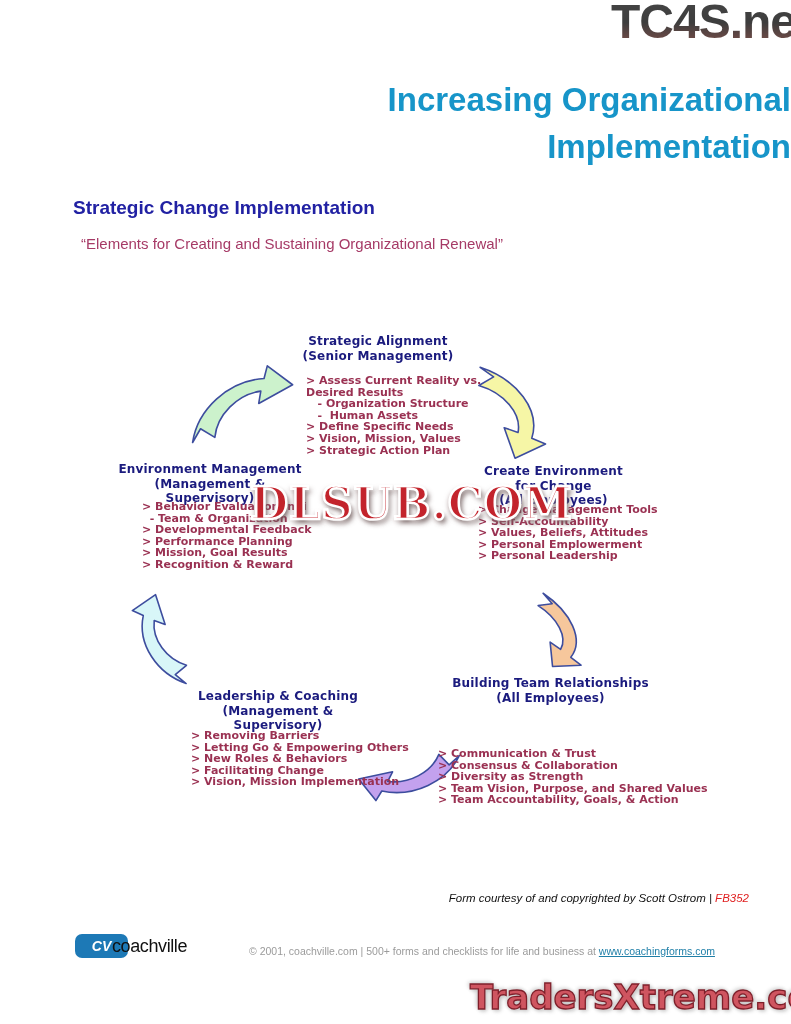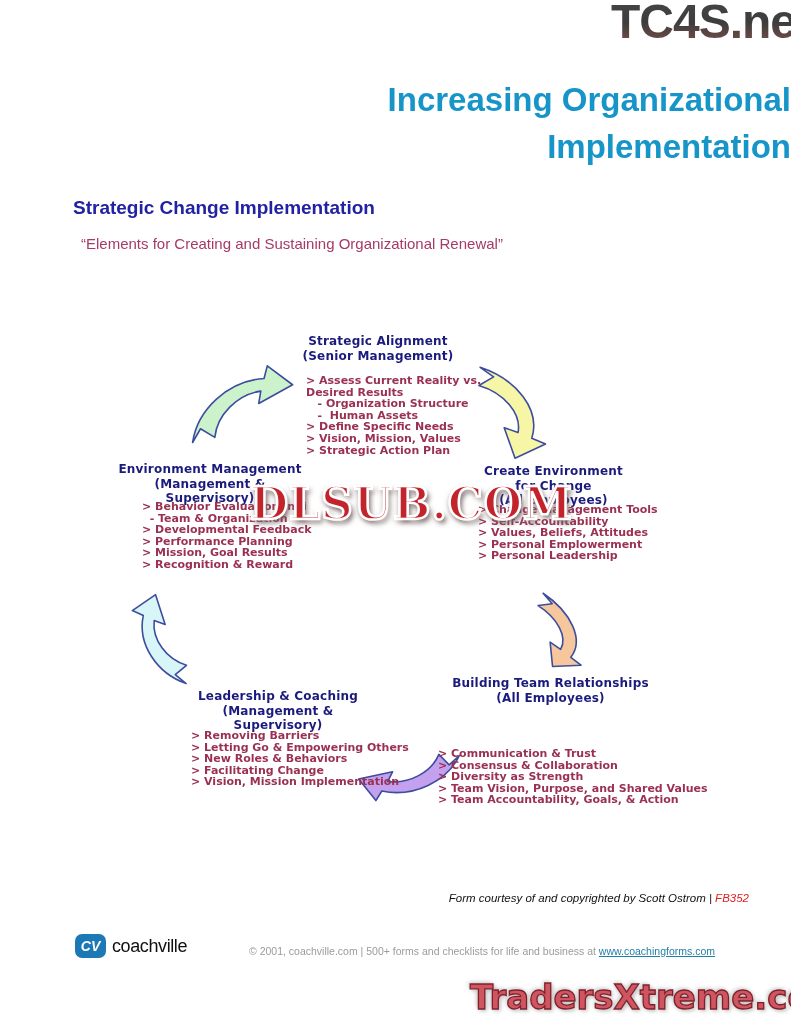--- a/index.html
+++ b/index.html
@@ -48,21 +48,21 @@
   .arrow{position:absolute;overflow:visible;}
   #arr-green {left:181px;top:371px;width:120px;height:82px;transform:rotate(-13deg);}
   #arr-yellow{left:452px;top:362px;width:96px;height:100px;transform:rotate(94deg);}
   #arr-orange{left:515px;top:586px;width:70px;height:88px;transform:rotate(112deg);}
   #arr-purple{left:356px;top:734px;width:108px;height:70px;transform:rotate(183deg);}
   #arr-cyan  {left:121px;top:601px;width:96px;height:78px;transform:rotate(-89deg);}
 
   
   #attribution{position:absolute;right:70px;top:892px;font-size:11.5px;font-style:italic;color:#111;}
   #attribution .form-code{color:#e02020;font-style:italic;}
-  #footer-logo-badge{position:absolute;left:75px;top:934px;width:31px;height:24px;background:#1d79b6;
+  #footer-logo-badge{position:absolute;left:75px;top:934px;width:53px;height:24px;background:#1d79b6;
     border-radius:7px;color:#fff;font-weight:bold;font-style:italic;font-size:14px;text-align:center;
     line-height:24px;font-family:"Liberation Sans",sans-serif;}
   #footer-logo-name{position:absolute;left:112px;top:936px;font-size:18px;font-weight:normal;color:#101010;
     letter-spacing:-.4px;}
   #footer-copy{position:absolute;left:249px;top:945px;font-size:10.5px;color:#9b9b9b;}
   #footer-copy a{color:#1f7fa8;text-decoration:underline;}
 </style>
 </head>
 <body>
 

